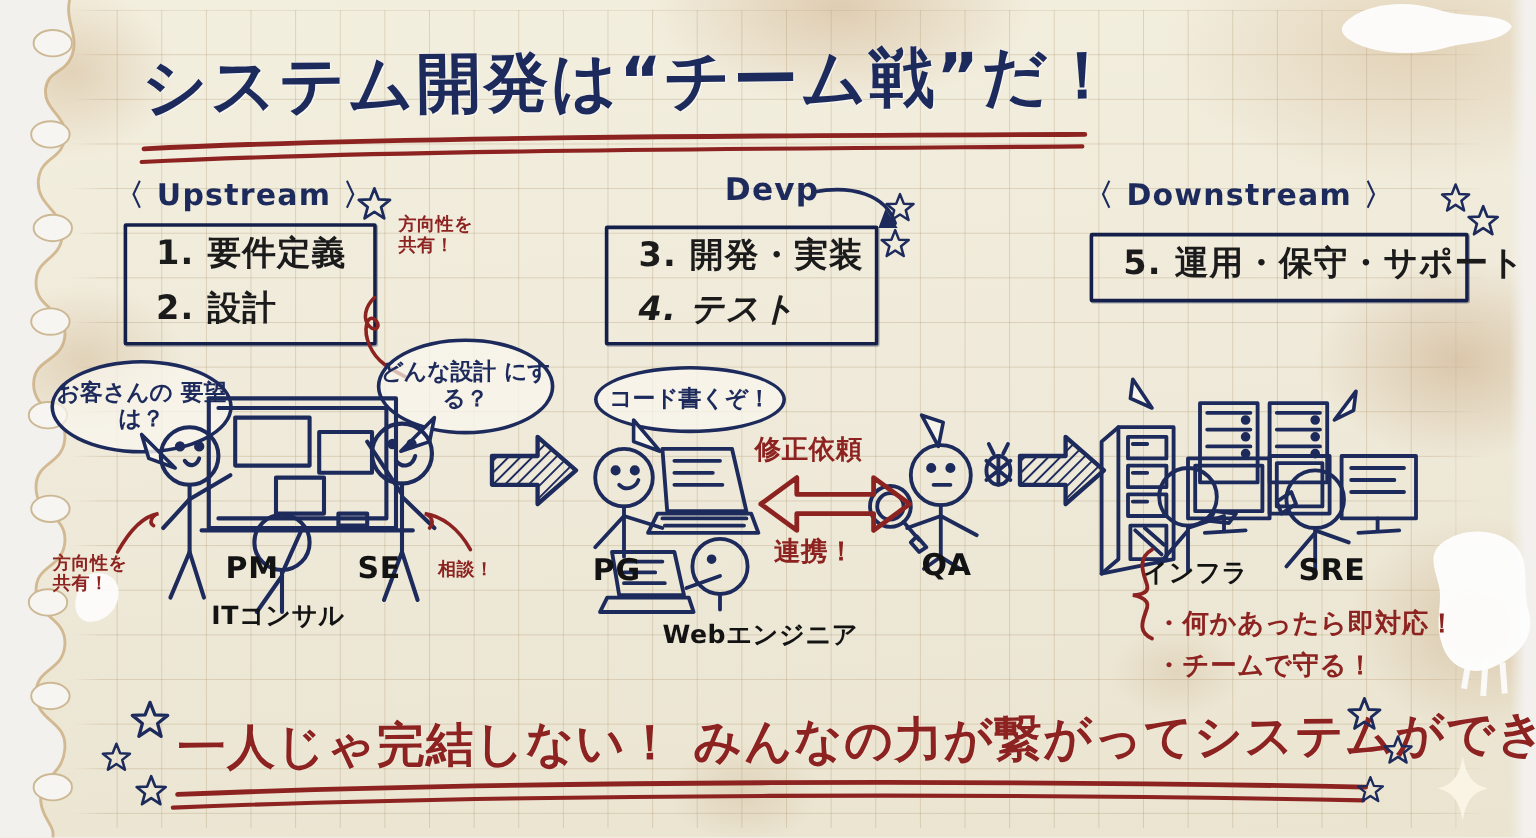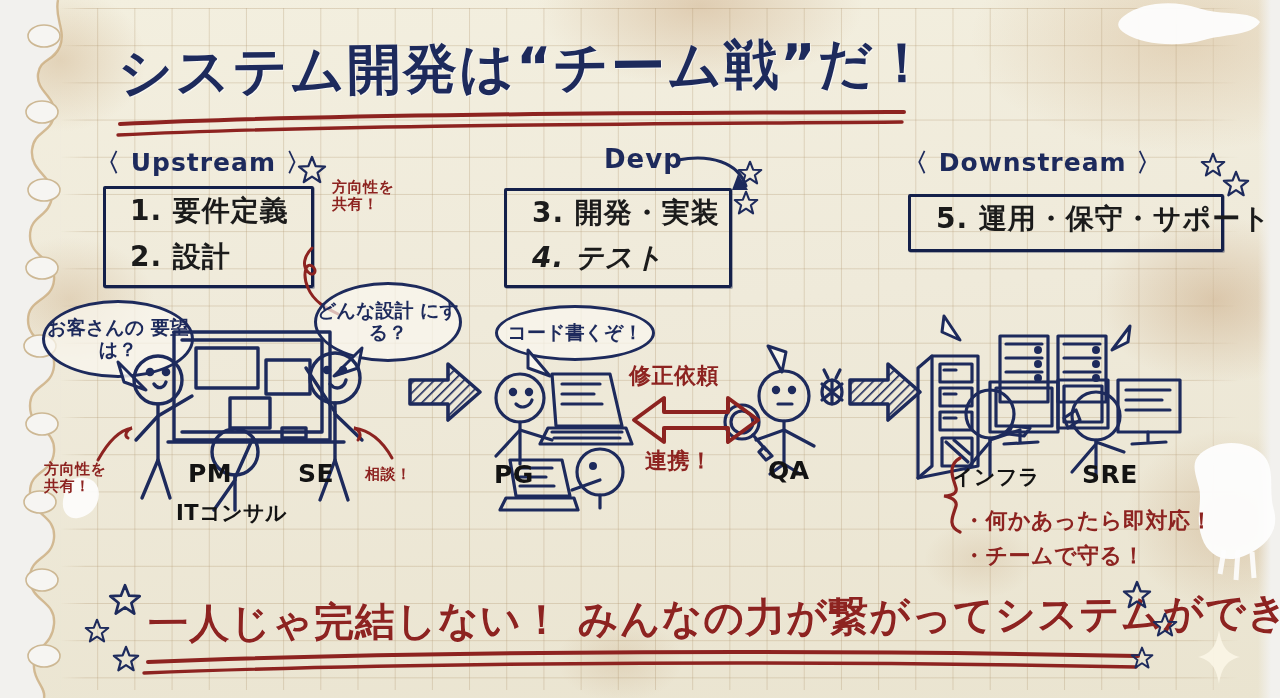--- a/index.html
+++ b/index.html
@@ -288,20 +288,21 @@
     </g>
   </svg>
 
   <div class="t annot-b" style="left:629px;top:363px;">修正依頼</div>
   <svg style="position:absolute;left:630px;top:392px;width:132px;height:56px" viewBox="0 0 132 56">
     <path d="M4,28 L34,6 L34,20 L98,20 L98,6 L128,28 L98,50 L98,36 L34,36 L34,50 Z" fill="none" stroke="#8d2320" stroke-width="4" stroke-linejoin="round"></path>
   </svg>
   <div class="t annot-b" style="left:645px;top:448px;">連携！</div>
 
   <div class="t role" style="left:494px;top:462px;">PG</div>
+  <div class="t role-jp" style="left:552px;top:518px;">Webエンジニア</div>
   <div class="t role" style="left:768px;top:458px;">QA</div>
 
   <svg style="position:absolute;left:846px;top:358px;width:78px;height:72px" viewBox="0 0 78 72">
     <defs>
       <pattern id="hatchB" width="7" height="7" patternTransform="rotate(45)" patternUnits="userSpaceOnUse">
         <line x1="0" y1="0" x2="0" y2="7" stroke="#1d2a5c" stroke-width="3.2"></line>
       </pattern>
     </defs>
     <path d="M4,22 L42,22 L42,6 L74,34 L42,62 L42,46 L4,46 Z" fill="url(#hatchB)" stroke="#1d2a5c" stroke-width="3.6" stroke-linejoin="round"></path>
   </svg>

